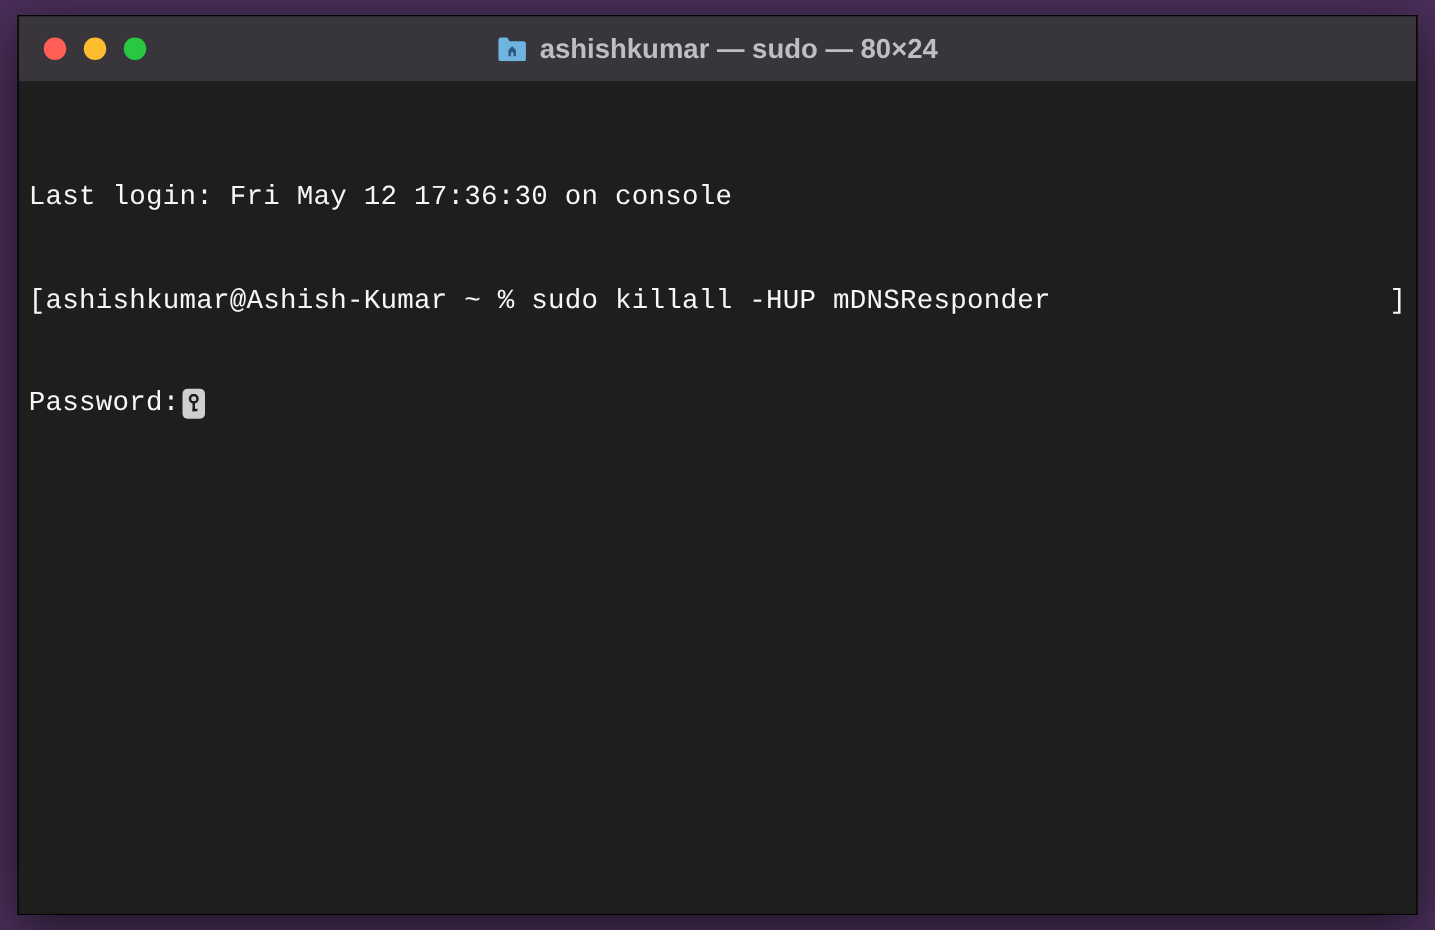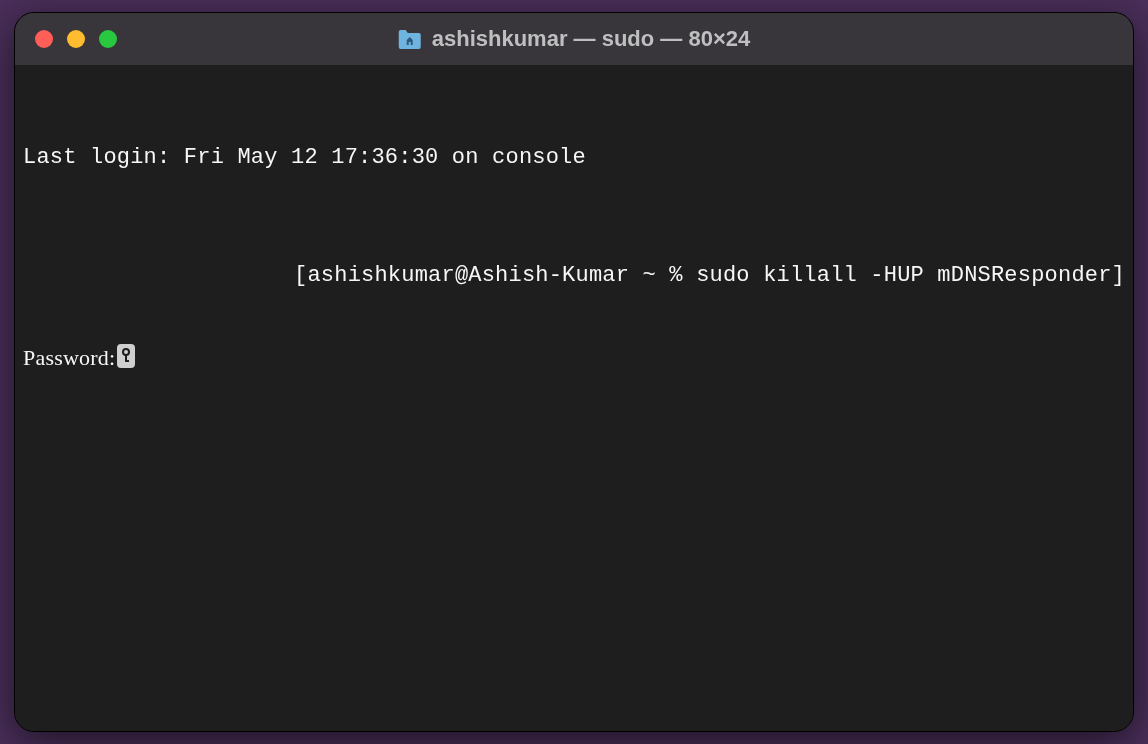--- a/index.html
+++ b/index.html
@@ -9,21 +9,21 @@
       height: 744px;
       display: flex;
       align-items: center;
       justify-content: center;
       font-family: "SF Mono", "Menlo", "Monaco", "Courier New", monospace;
     }
     .window {
       width: 1120px;
       height: 720px;
       background: #1e1e1e;
-      border-radius: 20px;
+      border-radius: 0;
       overflow: hidden;
       box-shadow: 0 10px 40px rgba(0,0,0,0.6);
       display: flex;
       flex-direction: column;
       border: 1px solid #000;
     }
     .titlebar {
       height: 52px;
       background: #38363a;
       display: flex;
@@ -70,22 +70,21 @@
       font-size: 22px;
       line-height: 1.25;
       white-space: pre;
       letter-spacing: 0.2px;
     }
     .line1, .line2, .line3 {
       font-family: "SF Mono", "Menlo", "Monaco", "Courier New", monospace;
     }
     .line2 {
       display: flex;
-      justify-content: flex-end;
-      margin-top: 35px;
+      justify-content: space-between;
     }
     .bracket {
       color: #f7f7f7;
     }
     .prompt-text {
       display: inline;
     }
     .key-icon {
       display: inline-flex;
       vertical-align: middle;
@@ -93,21 +92,21 @@
       height: 24px;
       background: #cfcfcf;
       border-radius: 4px;
       align-items: center;
       justify-content: center;
       margin-left: 2px;
     }
     .key-icon svg { display: block; }
     .pw-line {
       display: flex;
-      font-family: Liberation Serif, serif;
+      align-items: center;
     }
   </style>
 </head>
 <body>
 
 <div class="window">
   <div class="titlebar">
     <div class="traffic-lights">
       <div class="dot red"></div>
       <div class="dot yellow"></div>

